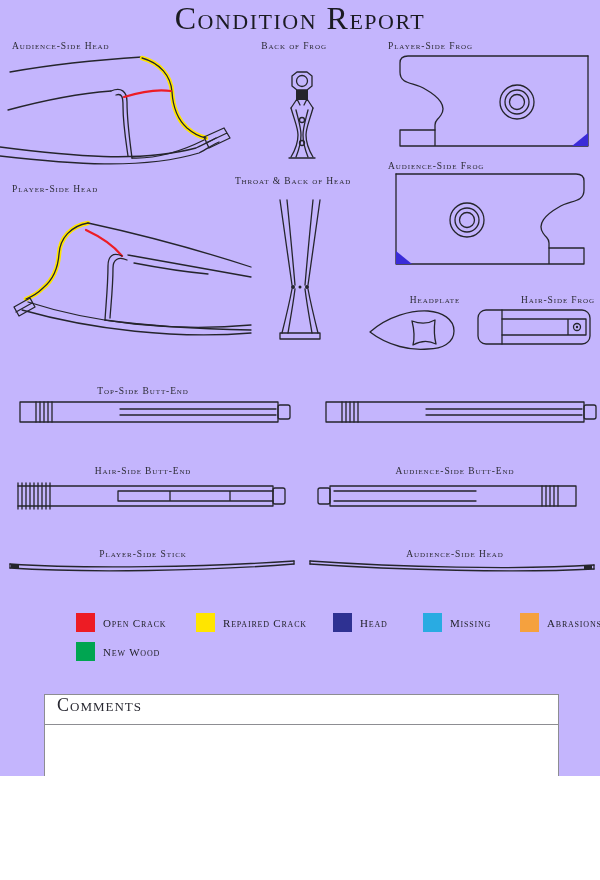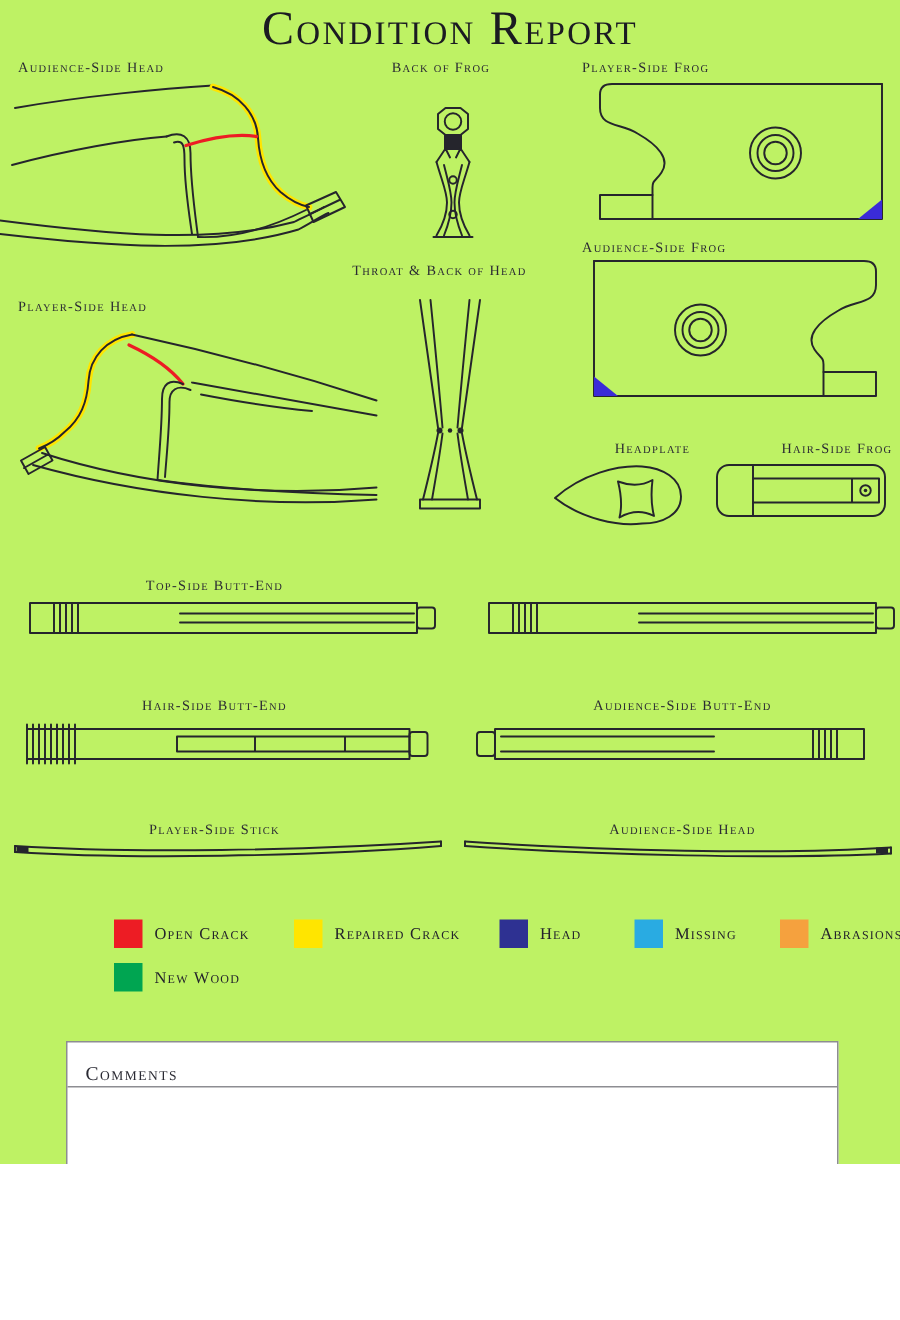--- a/index.html
+++ b/index.html
@@ -1,39 +1,39 @@
 <!DOCTYPE html>
 <html style="--open-crack: #ed1c24; --repaired-crack: #ffe500; --wear: #2e3192; --missing: #29abe2; --abrasions: #f5a13e; --new-wood: #00a551; --wear-mark: #3a2bd8;"><head>
 <meta charset="utf-8">
 <style>
   :root{
     --open-crack:#ed1c24; --repaired-crack:#ffe500; --wear:#2e3192;
     --missing:#29abe2; --abrasions:#f5a13e; --new-wood:#00a551; --wear-mark:#3a2bd8;
   }
   html,body{margin:0;padding:0;background:#ffffff;}
-  .page{position:relative;width:600px;height:776px;background:#bef264;overflow:hidden;
+  .page{position:relative;width:600px;height:776px;background:#c4b5fd;overflow:hidden;
         font-family:"Liberation Serif",serif;color:#25252c;}
   .title{position:absolute;left:0;top:0;width:100%;text-align:center;margin:0;
          font-variant:small-caps;font-weight:400;font-size:32px;letter-spacing:1.5px;color:#1b1b22;}
   .label{position:absolute;font-variant:small-caps;font-size:9.5px;letter-spacing:0.9px;
          color:#2b2b33;white-space:nowrap;}
   .label.c{text-align:center;}
   .label.r{text-align:left;}
   svg.d{position:absolute;overflow:visible;}
   svg.d *{stroke:#25252c;stroke-width:1.3;fill:none;stroke-linecap:round;stroke-linejoin:round;}
   svg.d .fl{fill:#25252c;stroke:none;}
   svg.d .mark-yellow{stroke:var(--repaired-crack);stroke-width:4.5;}
   svg.d .mark-red{stroke:var(--open-crack);stroke-width:2.2;}
   svg.d .mark-wear{fill:var(--wear-mark);stroke:none;}
   .legend-item{position:absolute;display:flex;align-items:center;gap:8px;height:19px;margin-left:33px;}
   .swatch{width:19px;height:19px;display:inline-block;flex:none;}
   .legend-label{font-variant:small-caps;font-size:11px;letter-spacing:0.8px;color:#23232b;}
   .comments{position:absolute;border:1px solid #8d8d92;background:#fff;}
-  .comments-header{height:29px;border-bottom:1px solid #8d8d92;display:flex;align-items:flex-end;
-                   padding-left:12px;font-variant:small-caps;font-size:13px;letter-spacing:1px;color:#2a2a33;}
+  .comments-header{height:29px;border-bottom:1px solid #8d8d92;display:flex;align-items:flex-start;
+                   padding-left:12px;font-variant:small-caps;font-size:18px;letter-spacing:1px;color:#2a2a33;}
   .comments-body{width:100%;height:59px;}
   .footer-text{position:absolute;left:2px;top:843px;width:460px;
                font-family:"Liberation Sans",sans-serif;font-size:6.8px;line-height:8.6px;
                color:#585962;white-space:pre-line;}
   .brand{position:absolute;right:4px;top:836px;font-family:"Liberation Sans",sans-serif;
          font-size:37px;font-weight:300;letter-spacing:1.5px;color:#2e3d55;}
 </style>
 </head>
 <body>
 
@@ -87,21 +87,21 @@
     <g transform="translate(200,0) scale(-1,1)">
       <path d="M196,4 L16,4 Q8,4 8,11 L8,20 C8,33 22,30 33,37 C47,45 55,54 49,63 C45,69 43,68 43,73 L43,78"></path>
       <path d="M43,78 L8,78 L8,94 M43,78 L43,94 M8,94 L196,94 L196,4"></path>
       <circle cx="125" cy="50" r="17"></circle>
         <circle cx="125" cy="50" r="12"></circle>
         <circle cx="125" cy="50" r="7.5"></circle>
       <path class="mark-wear" d="M196,94 L180,94 L196,81 Z"></path>
     </g>
   </svg>
 
-  <div class="label" style="left:12px;top:200px">Player-Side Head</div>
+  <div class="label" style="left:12px;top:184px">Player-Side Head</div>
   <svg class="d" style="left:8px;top:210px" width="245" height="126" viewBox="0 0 245 126">
     <path class="mark-yellow" d="M80,13 C63,16 52,28 51,44 C50,58 46,69 35,78 C29,84 23,87 18,89"></path>
     <path d="M80,13 C63,16 52,28 51,44 C50,58 46,69 35,78 C29,84 23,87 18,89"></path>
     <path class="mark-red" d="M78,20 C93,27 106,36 114,46"></path>
     <path d="M114,46 C105,42 100,46 100,56 C100,74 98,94 97,110"></path>
     <path d="M119,50 C110,46 105,50 105,58 C105,76 103,94 102,108"></path>
     <path d="M80,13 C140,26 200,43 243,57"></path>
     <path d="M120,45 C165,53 210,61 243,67"></path>
     <path d="M126,53 C152,58 178,62 200,64"></path>
     <path d="M22,88 L6,97 M24,93 L8,102 M27,97 L11,106 M6,97 L11,106 M22,88 L27,97"></path>

